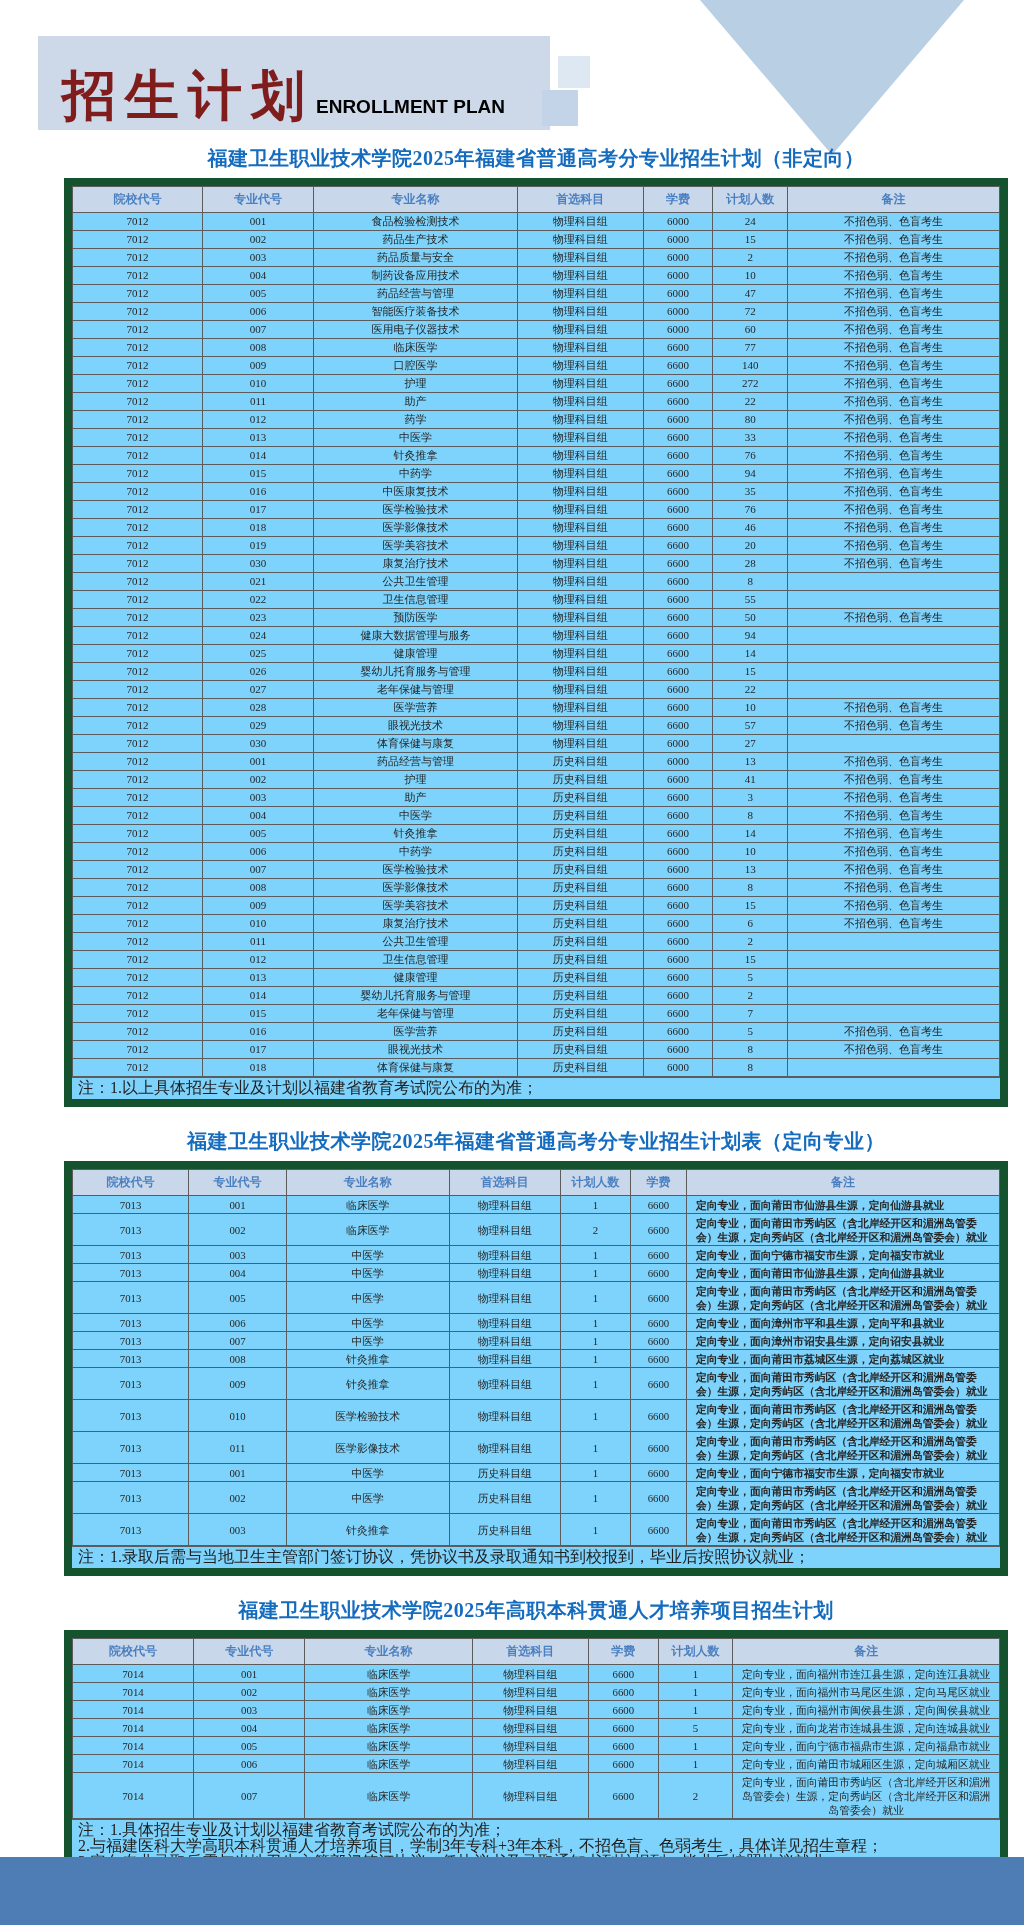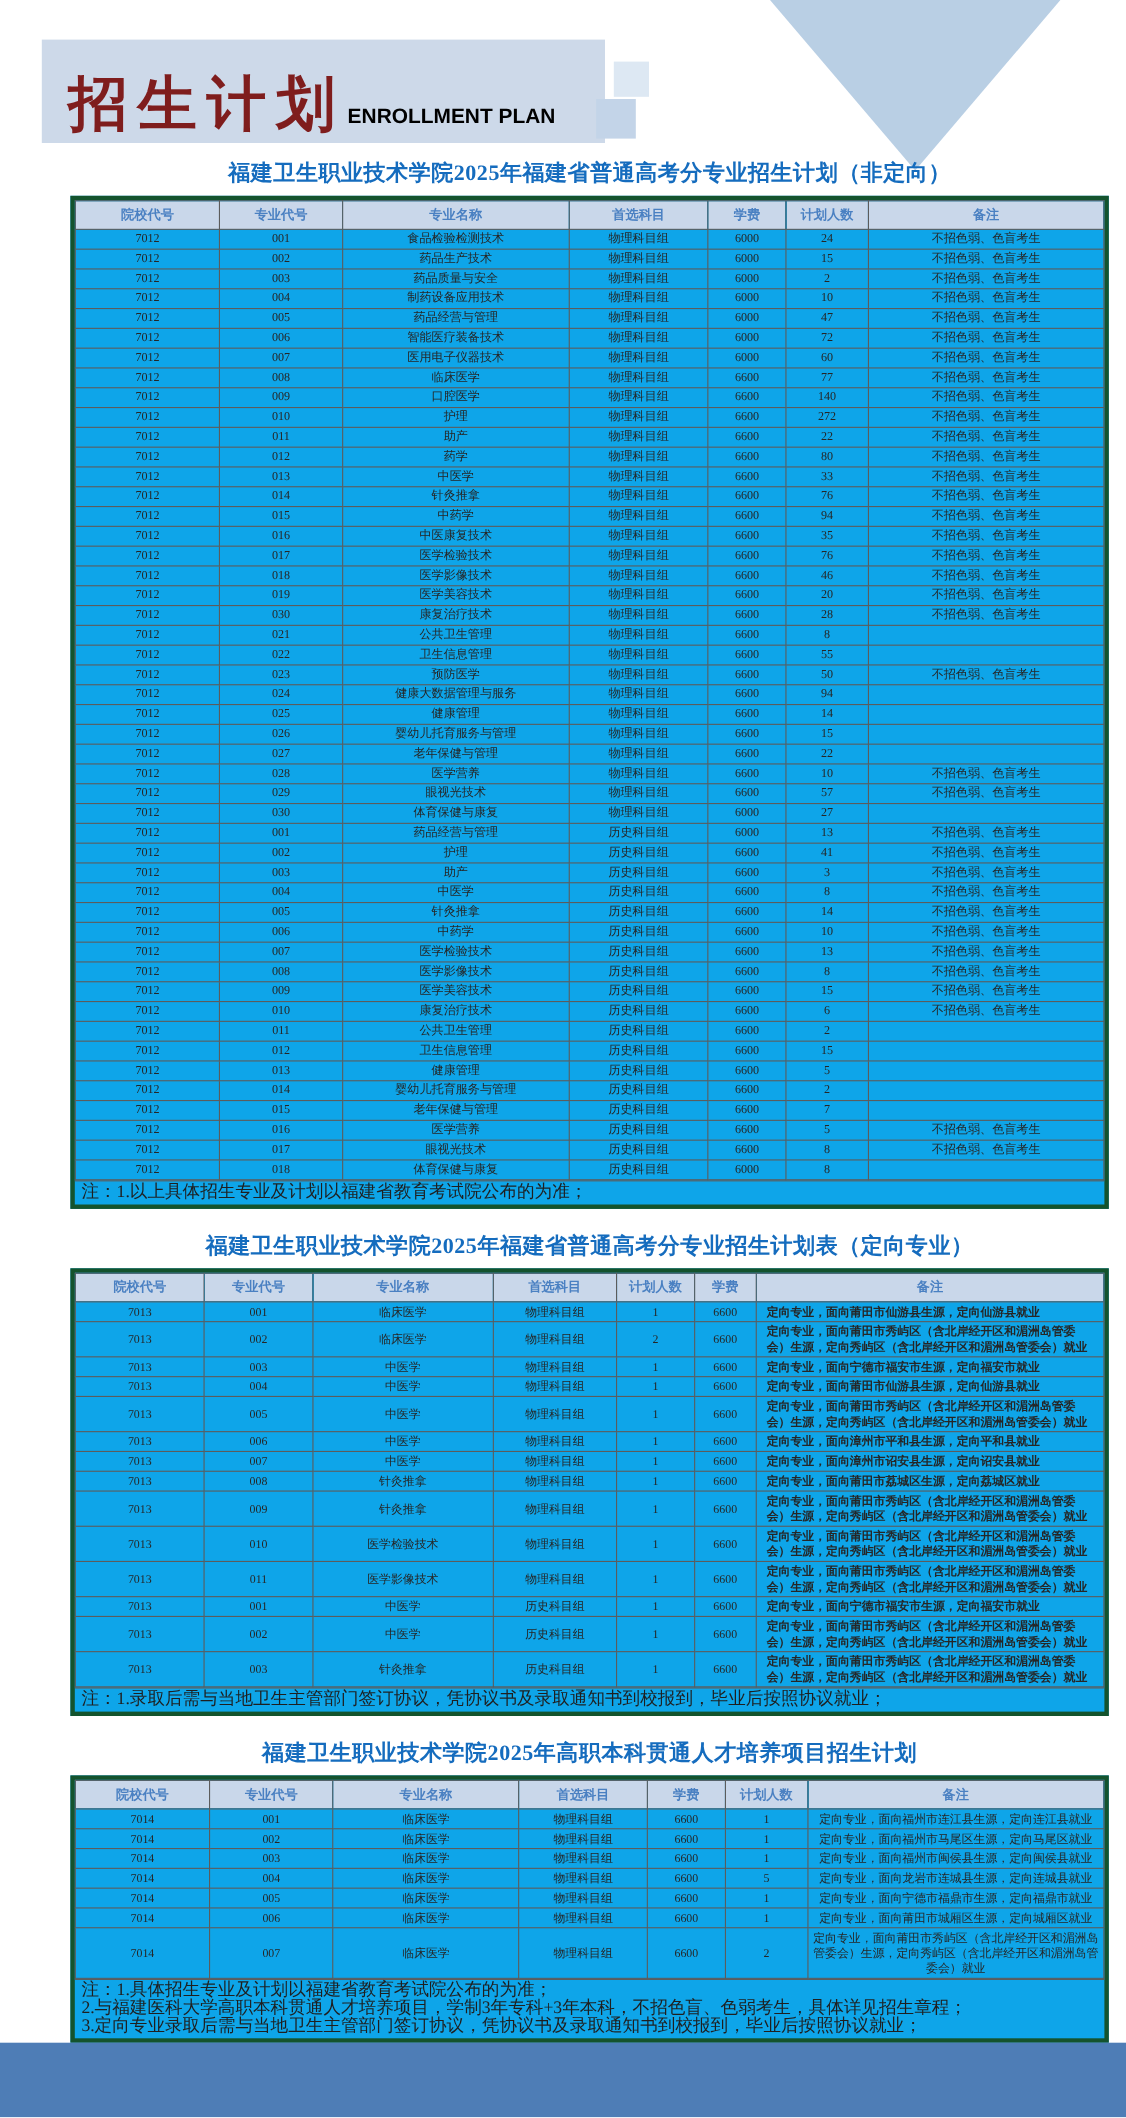--- a/index.html
+++ b/index.html
@@ -18,21 +18,21 @@
            margin:0 0 4px 2px;white-space:nowrap;}
   .sq{position:absolute;}
   .sq-a{top:56px;left:558px;width:32px;height:32px;background:#dde8f3;}
   .sq-b{top:90px;left:542px;width:36px;height:36px;background:#c3d4e8;}
   
   .content{position:absolute;left:40px;top:140px;width:944px;margin-left:24px;}
   .sec-title{text-align:center;color:#156cbe;font-weight:bold;font-size:20px;line-height:20px;
              margin:24px 0 10px;letter-spacing:0.5px;}
   .sec-title.first{margin-top:8px;}
   
-  .tbox{border:4px solid #14532d;background:#0ea5e9;}
+  .tbox{border:8px solid #14532d;background:#7dd3fc;}
   .tbl{width:100%;border-collapse:collapse;table-layout:fixed;text-align:center;color:#262626;}
   .tbl th{background:#c9d7ea;color:#4a80c2;font-size:12px;font-weight:bold;padding:4px 2px;
           border:1px solid #5c5c5c;overflow:hidden;}
   .tbl td{font-size:11px;line-height:15px;padding:1px 3px;border:1px solid #5c5c5c;overflow:hidden;}
   .b1 .tbl td,.b2 .tbl td{font-size:10.8px;line-height:14px;padding:1.5px 4px;}
   .notes{border-top:1px solid #5c5c5c;font-size:16px;line-height:16px;padding:2px 6px 3px;
          text-align:left;color:#1f1f1f;}
   
   .b0 .col0{width:13.5%}.b0 .col1{width:11.4%}.b0 .col2{width:21.5%}.b0 .col3{width:13%}
   .b0 .col4{width:7%}.b0 .col5{width:7.5%}

